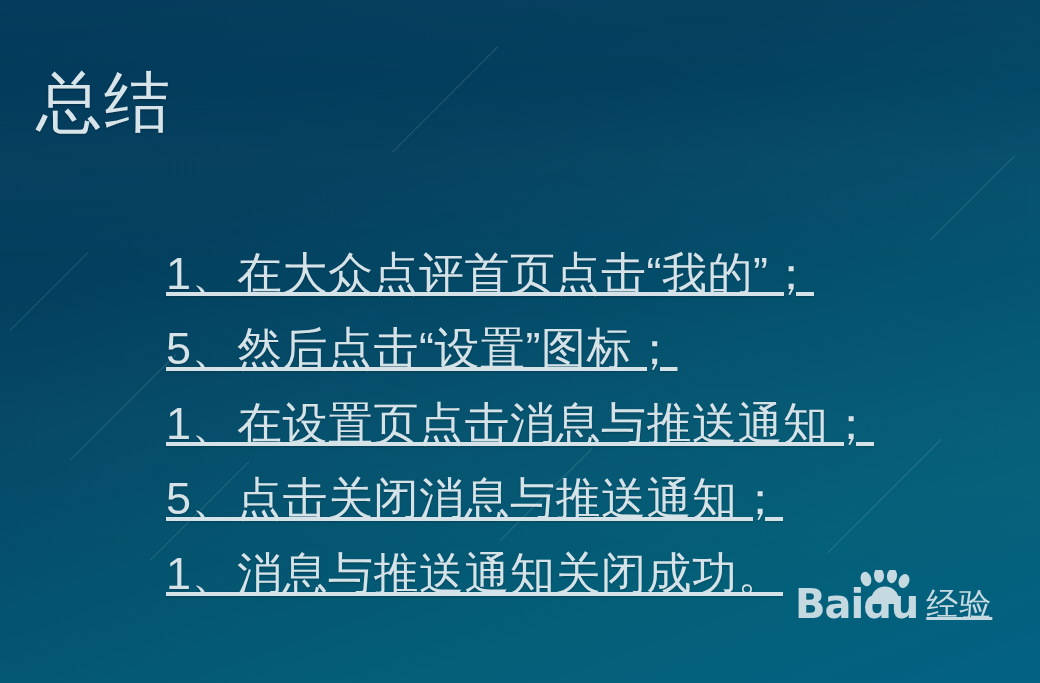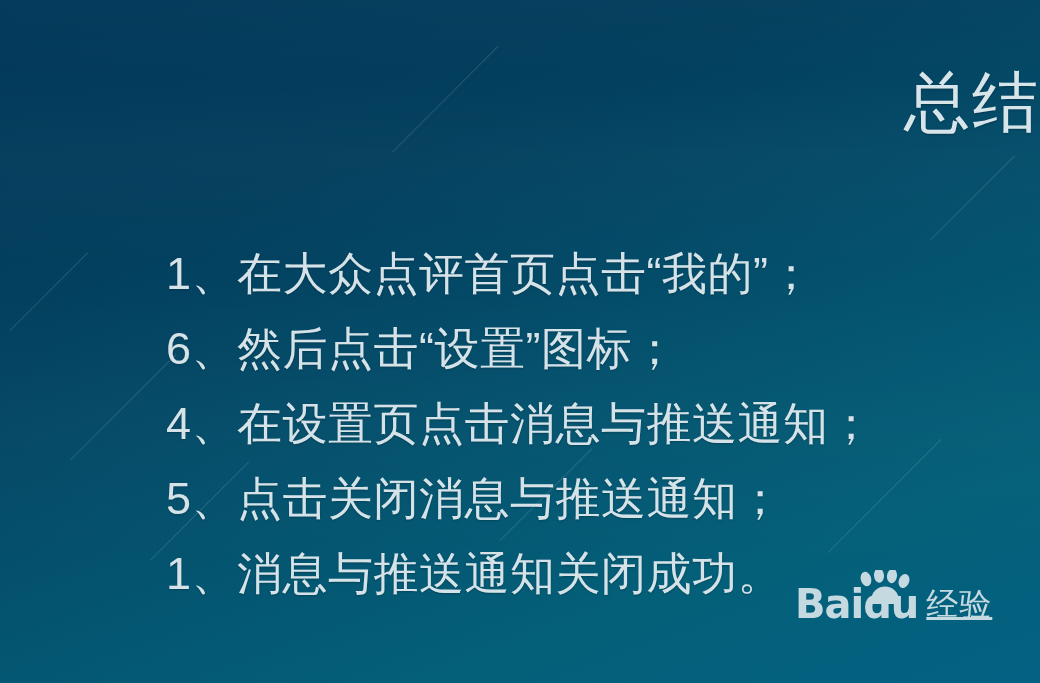--- a/index.html
+++ b/index.html
@@ -36,41 +36,43 @@
     height: 0;
     border-top: 1.5px solid rgba(200, 228, 238, 0.16);
     transform-origin: left center;
     pointer-events: none;
   }
   #title {
     position: absolute;
     left: 0;
     right: 0;
     top: 66px;
-    text-align: right;
+    text-align: left;
     color: #d7e5ea;
     font-size: 66px;
     line-height: 1.12;
     letter-spacing: 2px;
     font-weight: 400;
     text-shadow: 0 1px 2px rgba(0,0,0,0.25);
+    padding-left: 36px;
   }
   #steps {
     position: absolute;
     left: 166px;
     top: 236px;
     width: 800px;
   }
   .step-line {
     color: #d5e3e9;
     font-size: 45px;
     line-height: 75px;
     letter-spacing: 0.5px;
     white-space: nowrap;
     text-shadow: 0 1px 2px rgba(0,0,0,0.22);
+    text-decoration: underline;
   }
   
   #watermark {
     position: absolute;
     left: 795px;
     top: 576px;
     width: 240px;
     height: 76px;
     opacity: 0.95;
   }
@@ -124,22 +126,22 @@
   <div class="deco-line" style="left:500px; top:540px; width:130px; transform:rotate(-45deg);"></div>
   <div class="deco-line" style="left:930px; top:240px; width:120px; transform:rotate(-45deg);"></div>
   <div class="deco-line" style="left:10px; top:330px; width:110px; transform:rotate(-45deg);"></div>
 
   <div id="band-overlay"></div>
 
   <div id="title">总结</div>
 
   <div id="steps">
     <div class="step-line">1、在大众点评首页点击“我的”；</div>
-    <div class="step-line">6、然后点击“设置”图标；</div>
-    <div class="step-line">4、在设置页点击消息与推送通知；</div>
+    <div class="step-line">5、然后点击“设置”图标；</div>
+    <div class="step-line">1、在设置页点击消息与推送通知；</div>
     <div class="step-line">5、点击关闭消息与推送通知；</div>
     <div class="step-line">1、消息与推送通知关闭成功。</div>
   </div>
 
   <div id="watermark">
     <div id="wm-logo-row">
       <span id="wm-baidu">Baidu</span>
       <span id="wm-paw">
         <svg viewBox="0 0 54 34" width="54" height="34" aria-hidden="true">
           <ellipse cx="9" cy="9" rx="5.2" ry="7.4" fill="#cfe0e6" transform="rotate(-16 9 9)"></ellipse>

